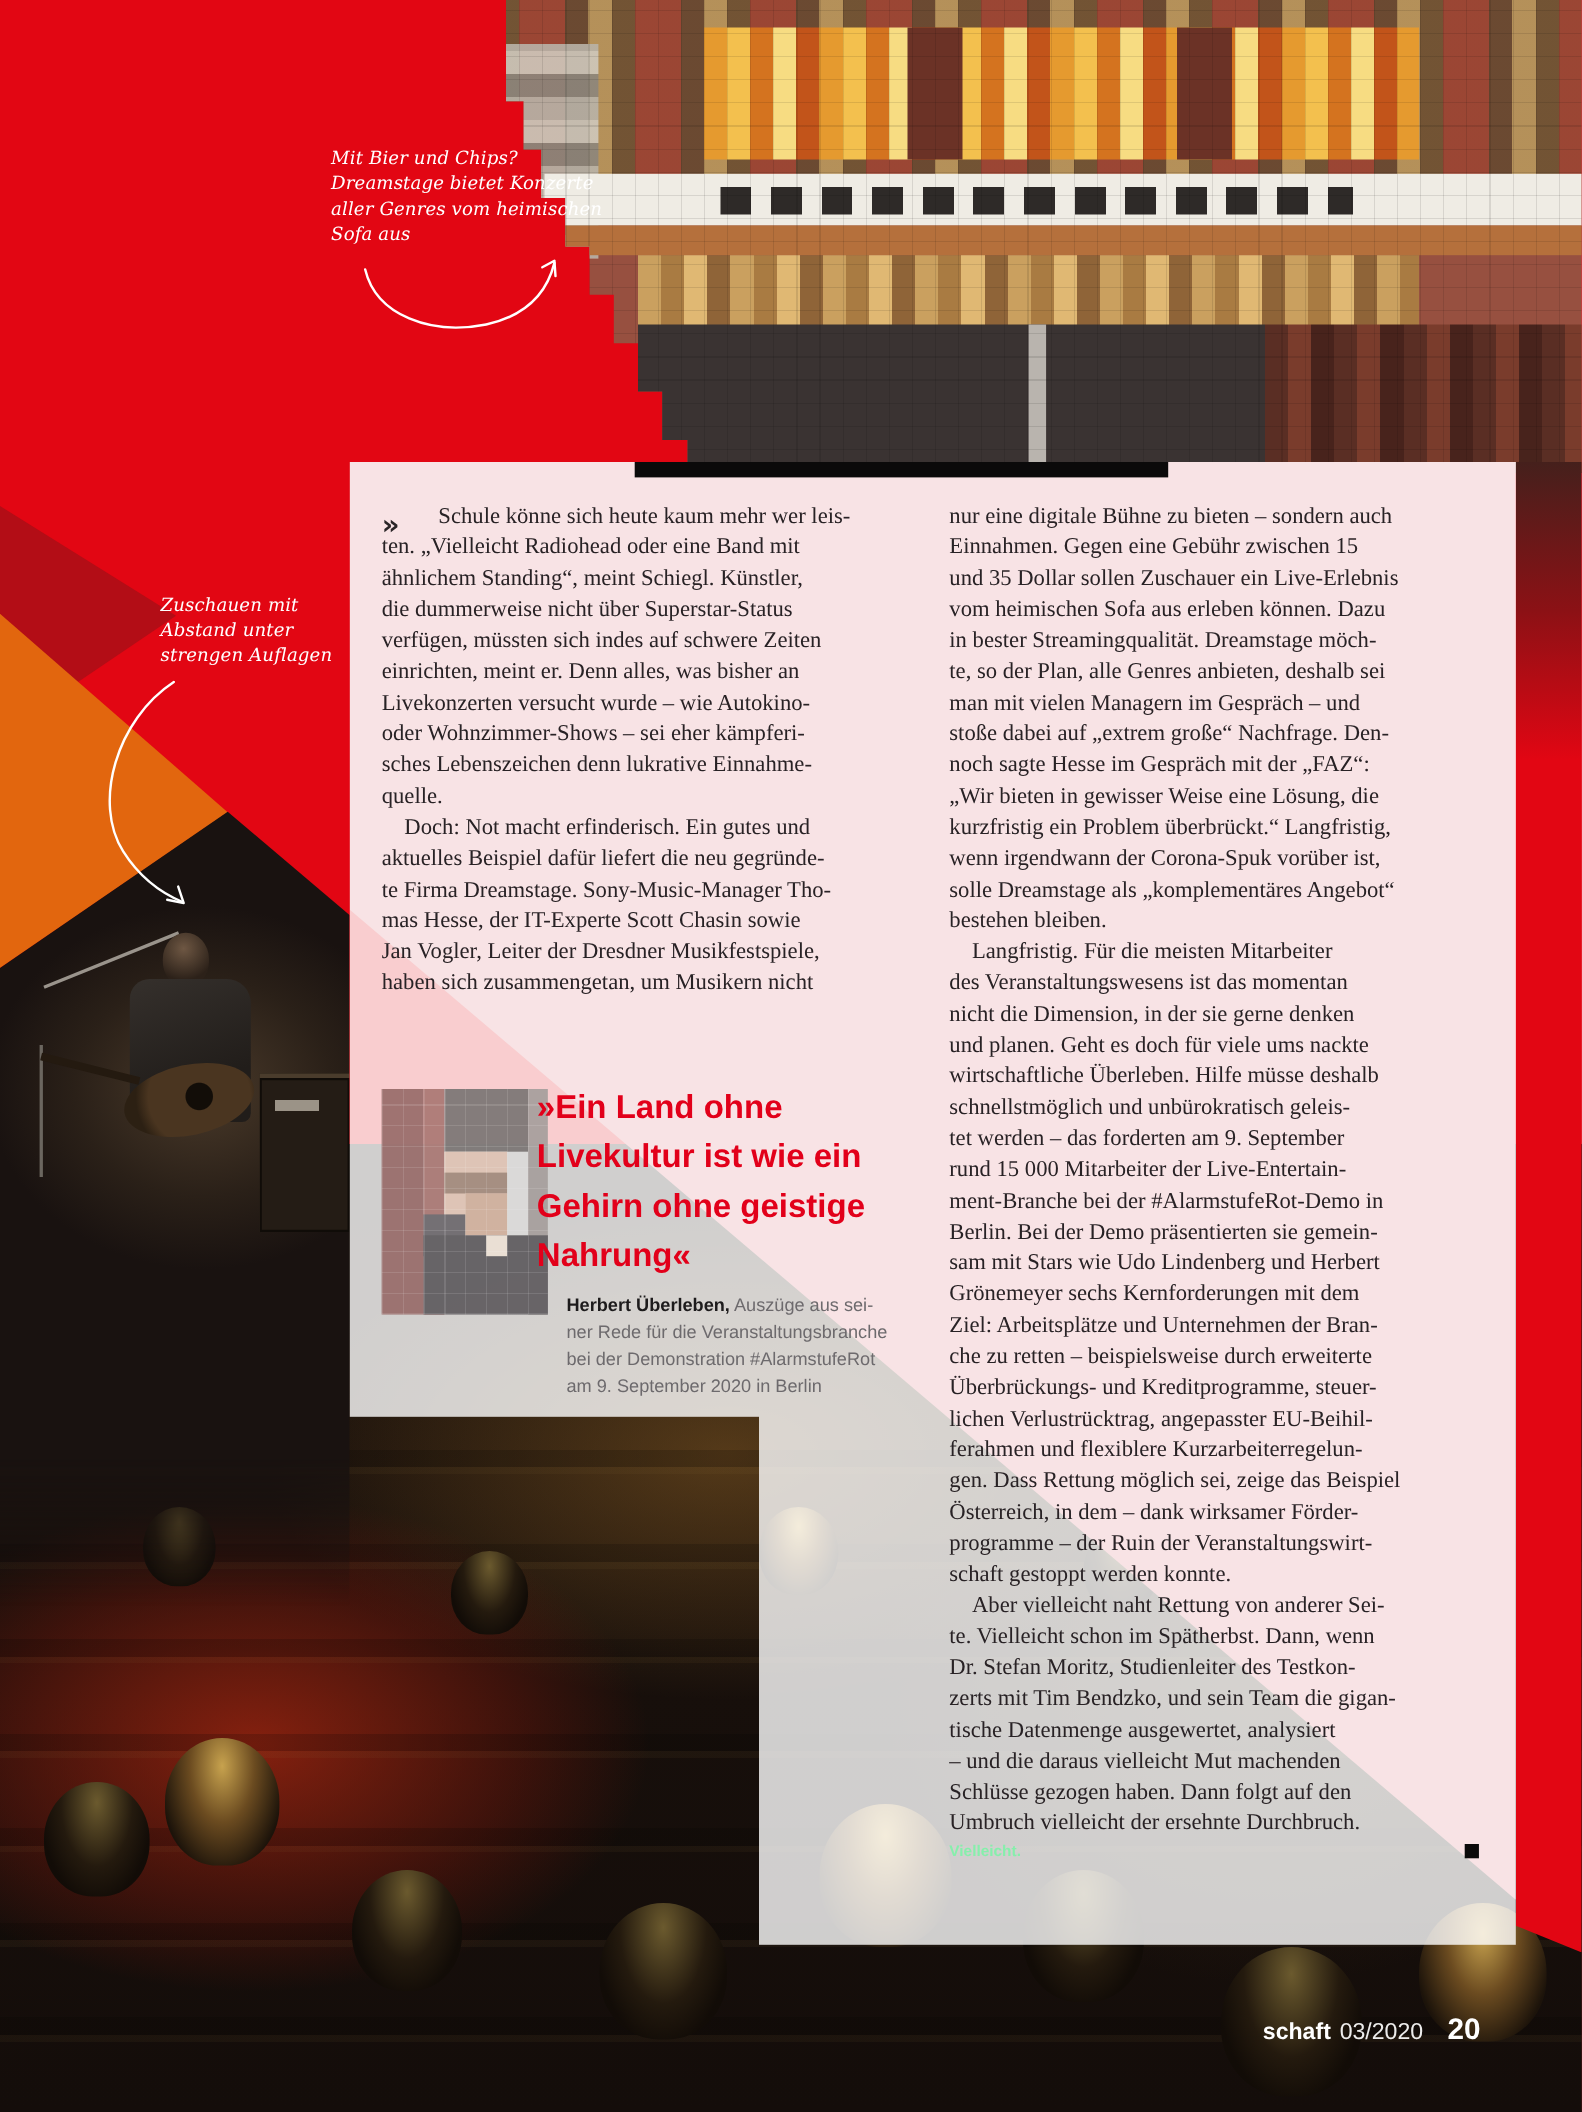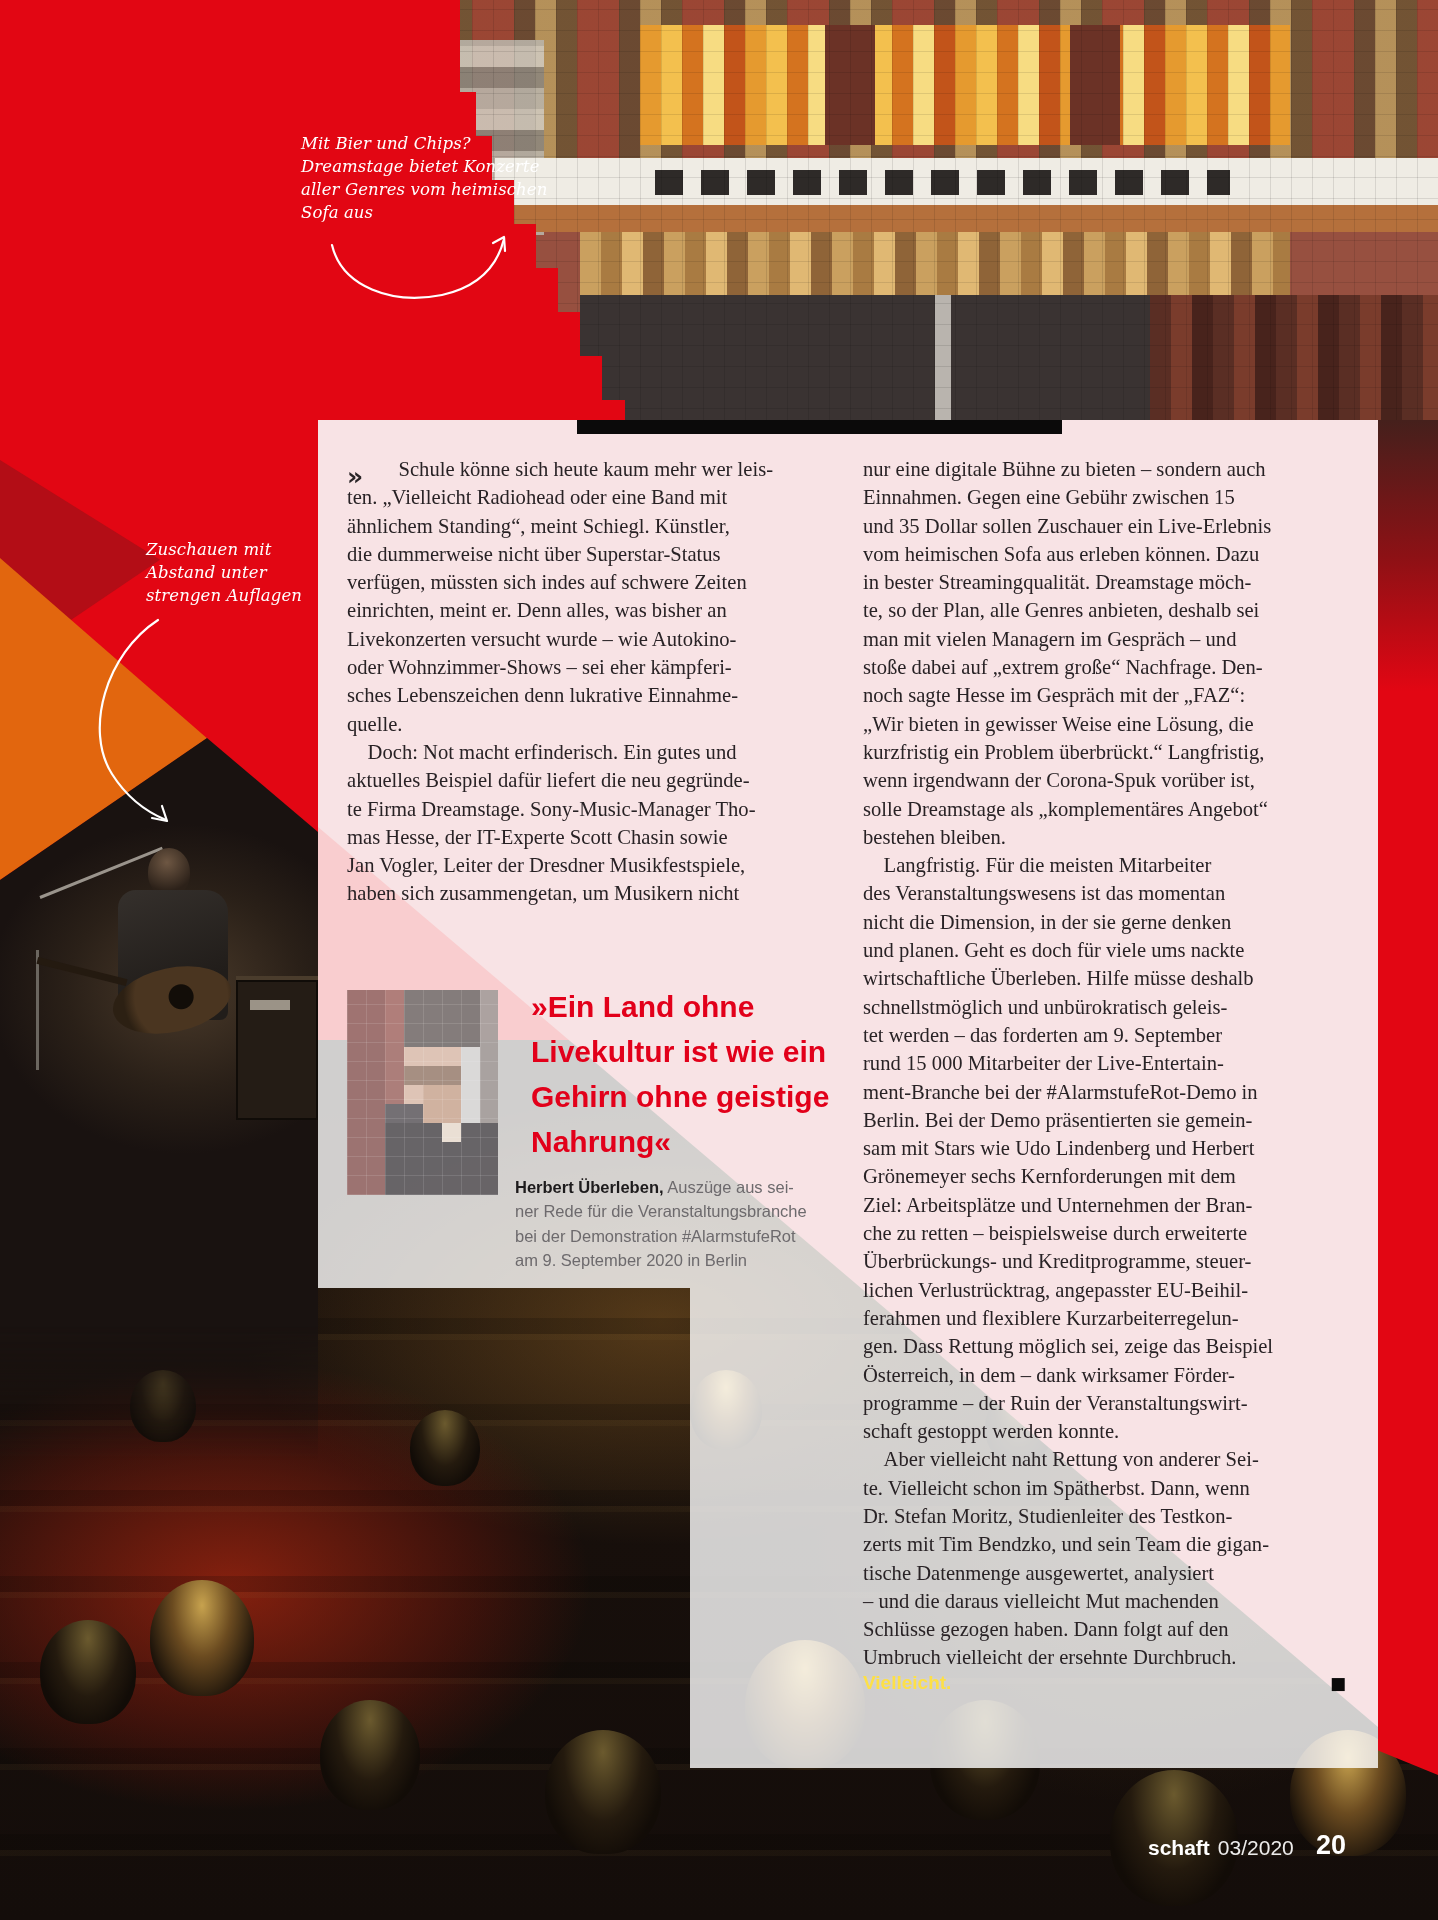--- a/index.html
+++ b/index.html
@@ -76,27 +76,27 @@
   .pinkpoly{left:318px;top:420px;width:1060px;height:1348px;background:#f8e3e5;z-index:3;
     clip-path:polygon(0 0,100% 0,100% 1307px,0 407px);}
   .blackbar{left:577px;top:420px;width:485px;height:14px;background:#0b0a0a;z-index:4;}
   
   .cap{color:#fff;font-family:"DejaVu Serif",serif;font-style:italic;font-size:16.5px;
        line-height:23px;white-space:pre-line;z-index:5;letter-spacing:.1px;}
   .bodycol{width:496px;color:#282225;font-size:20.6px;line-height:28.3px;white-space:pre-line;z-index:5;
        font-family:"Liberation Serif",serif;}
   .leadglyph{left:347px;top:462px;font-size:25px;font-weight:bold;color:#2a2527;z-index:6;
        font-family:"DejaVu Sans",sans-serif;letter-spacing:-2px;}
-  .quote{left:531px;top:984px;width:330px;color:#e2001a;font-family:"Liberation Sans",sans-serif;
+  .quote{left:488px;top:984px;width:330px;color:#e2001a;font-family:"Liberation Sans",sans-serif;
        font-weight:bold;font-size:30px;line-height:45px;white-space:pre-line;z-index:5;}
   .attrib{left:515px;top:1150px;width:330px;font-family:"Liberation Sans",sans-serif;
        font-size:16.5px;line-height:24.5px;color:#6d6a6d;white-space:pre-line;z-index:5;}
   .attrib b{color:#1d1b1c;}
   .lastrow{display:flex;justify-content:space-between;align-items:baseline;width:483px;}
-  .lastrow .vb{font-family:"Liberation Sans",sans-serif;font-weight:bold;font-size:19px;color:#fde047;}
+  .lastrow .vb{font-family:"Liberation Sans",sans-serif;font-weight:bold;font-size:14px;color:#86efac;}
   .endmark{font-size:17px;color:#0b0a0a;font-family:"DejaVu Sans",sans-serif;}
   
   .portrait{left:347px;top:990px;width:151px;height:205px;z-index:4;opacity:.92;}
   .portrait div{position:absolute;}
   .portrait .film{left:0;top:0;right:0;bottom:0;background:rgba(255,255,255,.22);
     background-image:repeating-linear-gradient(0deg,rgba(255,255,255,.12) 0 1px,transparent 1px 19px),
                      repeating-linear-gradient(90deg,rgba(255,255,255,.12) 0 1px,transparent 1px 19px);}
   
   svg.arrow{position:absolute;z-index:5;overflow:visible;}
   

